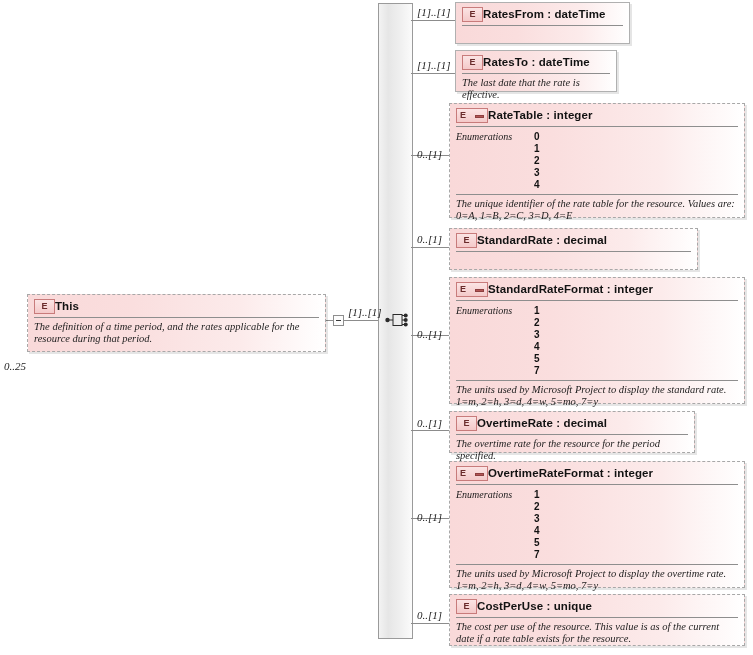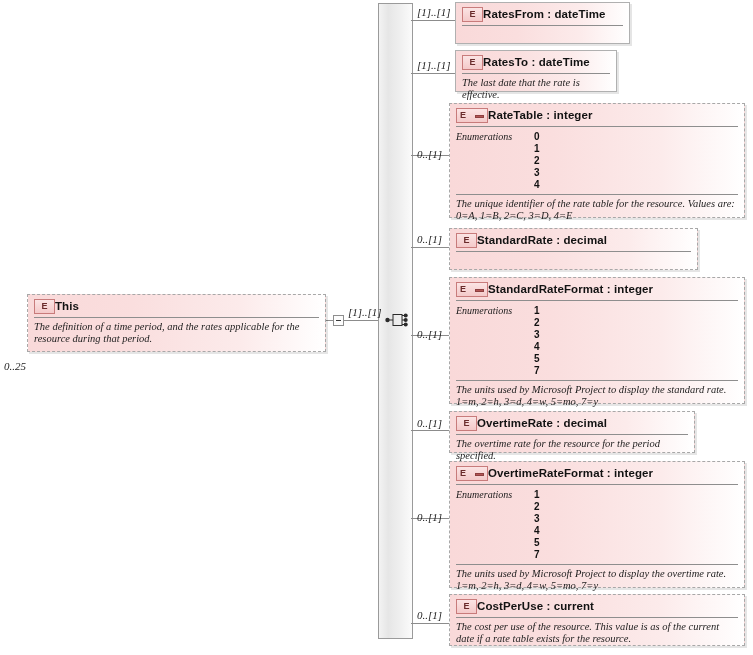--- a/index.html
+++ b/index.html
@@ -232,19 +232,19 @@
     </div>
     <div class="sep"></div>
     <div class="edesc">The units used by Microsoft Project to display the overtime rate.  1=m, 2=h, 3=d, 4=w, 5=mo, 7=y</div>
   </div>
 
   <div class="hline" style="left:411px;top:623px;width:38px;"></div>
   <div class="card" style="left:417px;top:609px;">0..[1]</div>
   <div class="ebox optional" style="left:449px;top:594px;width:296px;height:52px;">
     <div class="hdr">
       <span class="etag">E</span>
-      <span class="ename">CostPerUse : current</span>
+      <span class="ename">CostPerUse : unique</span>
     </div>
     <div class="sep"></div>
     <div class="edesc">The cost per use of the resource. This value is as of the current date if a rate table exists for the resource.</div>
   </div>
 
 </div>
 
 </body></html>

